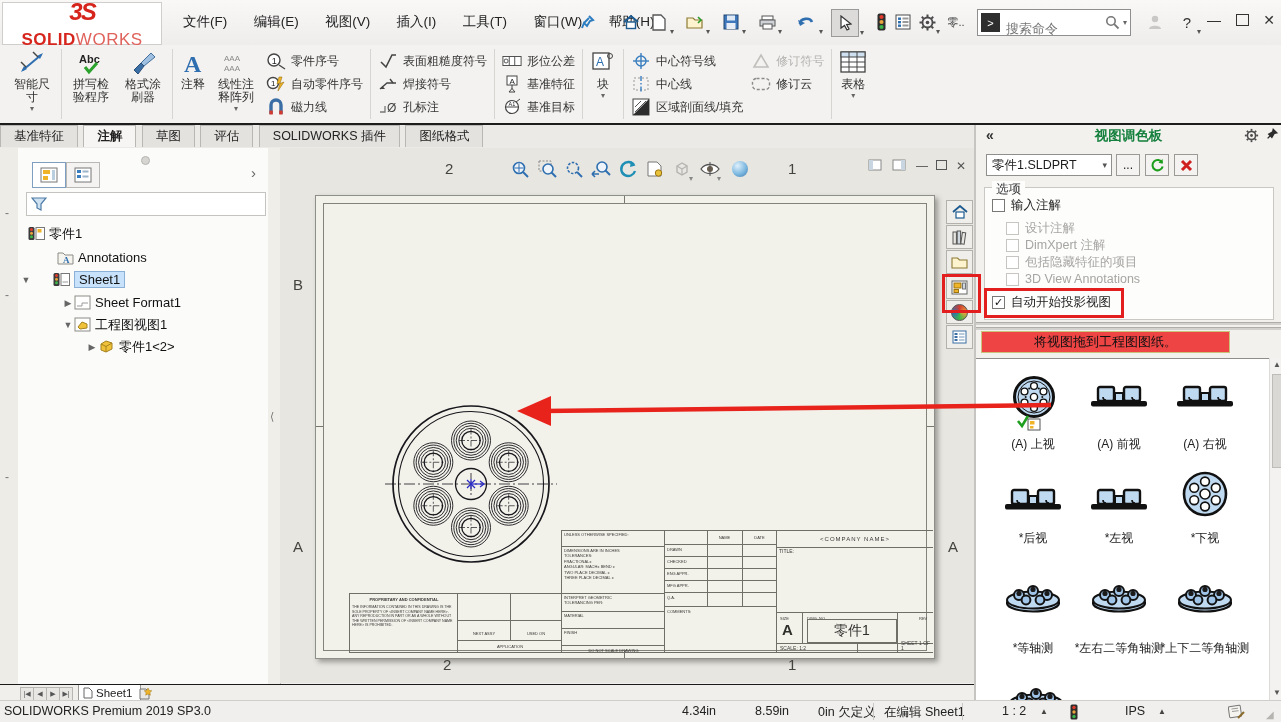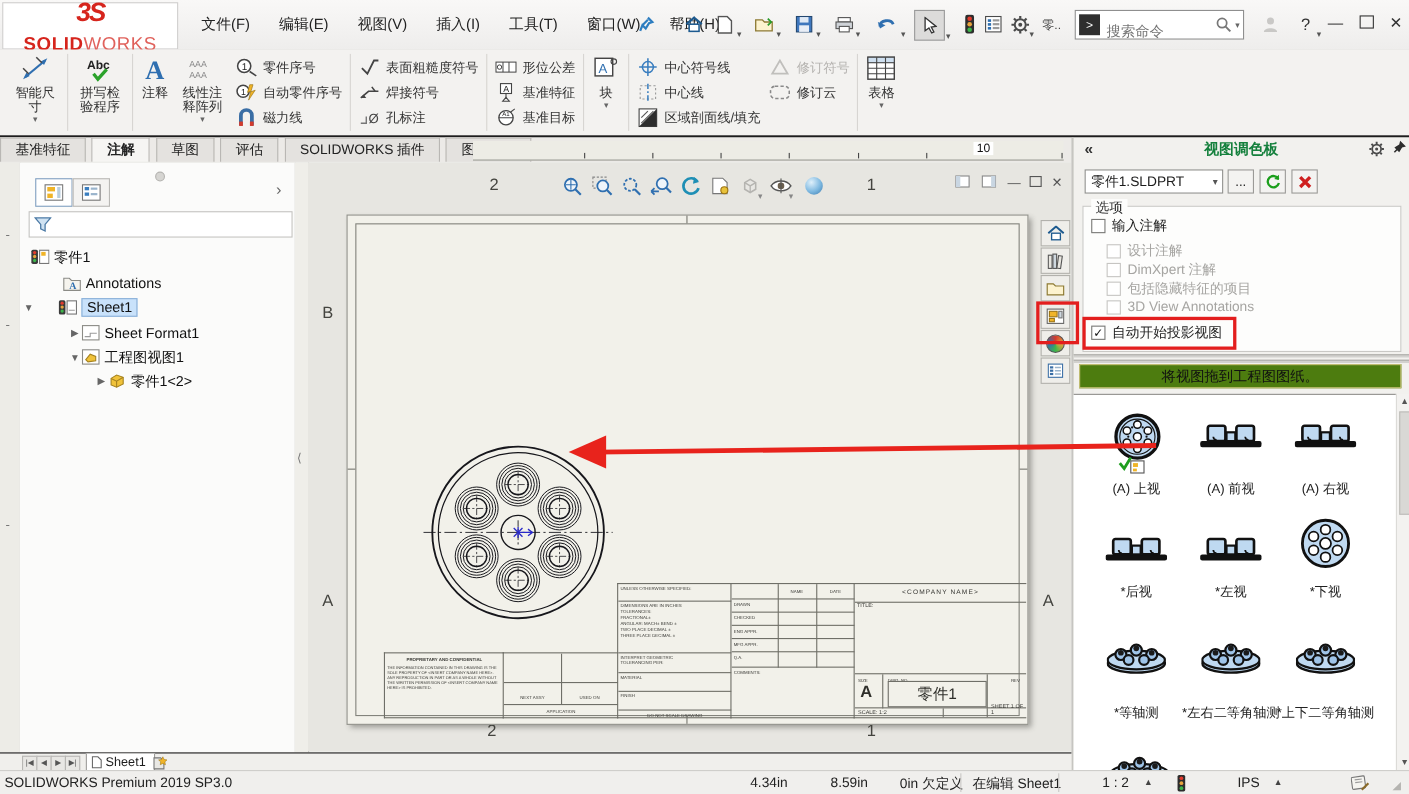--- a/index.html
+++ b/index.html
@@ -110,21 +110,21 @@
   #tp-select .sc{margin-left:auto;margin-right:4px;font-size:9px;color:#555;}
   #optbox{position:absolute;left:8px;top:62px;width:288px;height:131px;background:#fdfdfc;border:1px solid #c9c8c5;}
   #optlegend{position:absolute;left:16px;top:56px;background:#fdfdfc;padding:0 4px;font-size:12.5px;color:#333;}
   .cbrow{position:absolute;display:flex;align-items:center;gap:6px;font-size:12.5px;color:#222;}
   .cbrow.dis{color:#a6a5a2;}
   .cb{width:13px;height:13px;background:#fff;border:1px solid #787876;box-sizing:border-box;
       display:flex;align-items:center;justify-content:center;font-size:11px;color:#111;flex:none;}
   .cbrow.dis .cb{border-color:#c6c5c2;}
   #tp-split{position:absolute;left:0;top:197px;width:100%;}
   #tp-split div{height:2px;background:#d2d1ce;border-top:1px solid #aeadaa;margin-bottom:2px;}
-  #dragbanner{position:absolute;left:5px;top:206px;width:293px;height:22px;background:#4d7c0f;border:1px solid #c9c27a;
+  #dragbanner{position:absolute;left:5px;top:206px;width:249px;height:22px;background:#ef4444;border:1px solid #c9c27a;
               box-sizing:border-box;display:flex;align-items:center;justify-content:center;font-size:13px;color:#111;}
   #thumbs{position:absolute;left:0;top:233px;width:293px;height:342px;background:#fff;border-top:1px solid #8e8d8a;overflow:hidden;}
   .vlabel{position:absolute;font-size:12px;color:#222;text-align:center;line-height:14px;}
   #tpscroll{position:absolute;left:293px;top:233px;width:14px;height:342px;background:#f3f2f0;border-left:1px solid #dcdbd8;}
   #tpscroll .sarr{position:absolute;left:0;width:14px;height:14px;font-size:8px;color:#555;text-align:center;line-height:14px;}
   #tpscroll .sthumb{position:absolute;left:2px;top:16px;width:10px;height:92px;background:#d9d8d5;border:1px solid #bdbcb9;}
 
   
   #sheettabs{position:absolute;left:0;top:684px;width:974px;height:16px;background:#f0efec;border-top:1px solid #1a1a1a;}
   .navb{position:absolute;top:2px;width:12px;height:12px;border:1px solid #b7b6b3;background:#e8e7e4;
@@ -292,20 +292,29 @@
       <div class="rsep"></div>
       <div class="bigbtn">
         <div class="bicon">
             <svg width="28" height="26" viewBox="0 0 28 26">
               <text x="2" y="13" font-size="11" font-weight="bold" fill="#222" font-family="'Liberation Sans',sans-serif">Abc</text>
               <path d="M8 17 L12 22 L20 13" fill="none" stroke="#2ba22b" stroke-width="3"></path>
             </svg>
           </div>
         <div class="blabel">拼写检验程序</div>
       </div>
+      <div class="bigbtn">
+        <div class="bicon">
+            <svg width="26" height="26" viewBox="0 0 26 26">
+              <path d="M21 3 L25 7 L14 16 L11 13 Z" fill="#9fc0e0" stroke="#46709c"></path>
+              <path d="M11 13 L14 16 L8 24 L4 20 Z" fill="#3a6ea5" stroke="#2a4f77"></path>
+            </svg>
+          </div>
+        <div class="blabel">格式涂刷器</div>
+      </div>
       <div class="rsep"></div>
       <div class="bigbtn">
         <div class="bicon">
             <svg width="24" height="26" viewBox="0 0 24 26">
               <text x="3" y="22" font-size="24" font-weight="bold" fill="#2f6fb0" font-family="'Liberation Serif',serif">A</text>
             </svg>
           </div>
         <div class="blabel wide">注释</div>
       </div>
       <div class="bigbtn">
@@ -502,30 +511,20 @@
     </div>
   </div>
 
   <div id="tabrow">
     <div class="tab">基准特征</div>
     <div class="tab active">注解</div>
     <div class="tab">草图</div>
     <div class="tab">评估</div>
     <div class="tab">SOLIDWORKS 插件</div>
     <div class="tab">图纸格式</div>
-  </div>
-  <div id="ruler">
-    <div class="tick" style="left:101px"></div>
-      <div class="tick" style="left:163px"></div>
-    <div class="tick" style="left:225px"></div>
-      <div class="tick" style="left:287px"></div>
-    <div class="tick" style="left:350px"></div>
-      <div class="tick" style="left:412px"></div>
-    <div class="tick" style="left:535px"></div>
-    <span id="rulerlabel">10</span>
   </div>
 
   <div id="leftstrip">
     <span class="dashmark" style="top:58px">-</span>
     <span class="dashmark" style="top:140px">-</span>
     <span class="dashmark" style="top:322px">-</span>
   </div>
 
   <div id="tree">
     <div id="treedot"></div>

